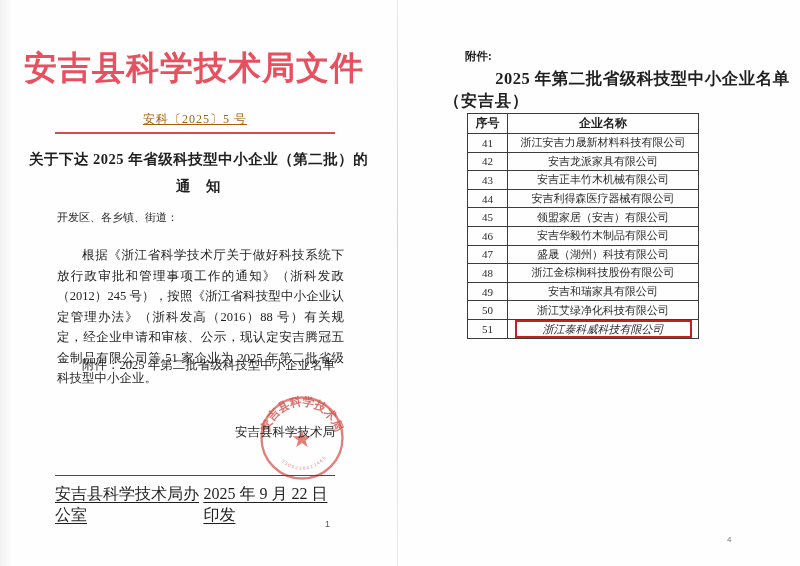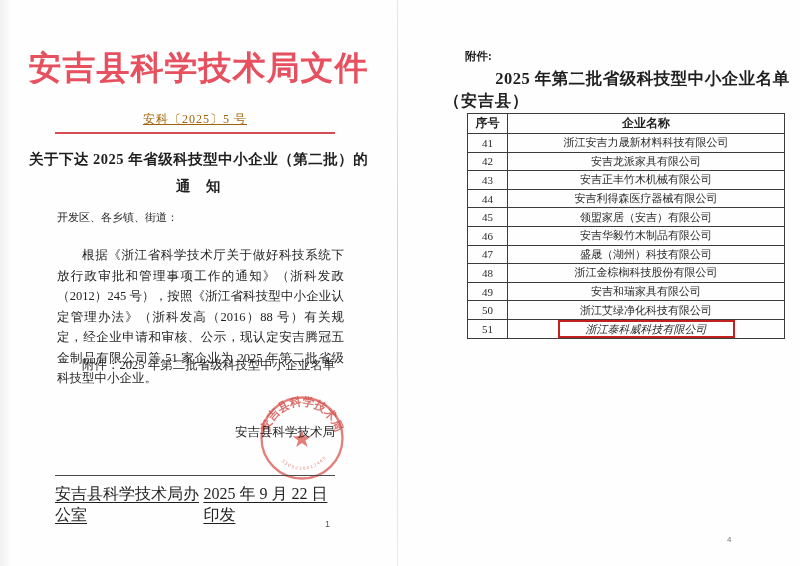--- a/index.html
+++ b/index.html
@@ -15,22 +15,22 @@
   .page-divider {
     position:absolute; left:397px; top:0; width:1px; height:566px;
     background:linear-gradient(to bottom, #e3e7ea, #cfd5da 40%, #e6eaed);
   }
   .page { position:absolute; top:0; height:566px; }
   .page-left { left:0; width:397px; }
   .page-right { left:397px; width:403px;padding-left:34px; }
 
   
   .red-head {
-    position:absolute; top:46px; left:0; width:100%; text-align:center;
-    font-size:33px; font-weight:bold; color:#e6505f; letter-spacing:1px; white-space:nowrap;
+    position:absolute; top:46px; left:0; width:100%; 
+    font-size:33px; font-weight:bold; color:#e6505f; letter-spacing:1px; white-space:nowrap;padding-left:24px;
   }
   .doc-no {
     position:absolute; top:111px; left:55px; width:280px; text-align:center;
     font-size:12px; color:#a16207; letter-spacing:1px;text-decoration:underline;
   }
   .red-rule { position:absolute; top:132px; left:55px; width:280px; height:2px; background:#d94a52; }
   .subject { position:absolute; top:146px; left:0; width:100%; text-align:center;
     font-weight:bold; font-size:14.5px; line-height:27px; letter-spacing:0.5px; }
   .subject div { white-space:nowrap; }
   .salutation { position:absolute; top:210px; left:57px; width:287px; font-size:11px; }
@@ -50,21 +50,21 @@
   .pageno-left { position:absolute; top:519px; left:325px; font-size:9px; color:#555;
     font-family:"Liberation Sans","DejaVu Sans",sans-serif; }
 
   
   .attach-label { position:absolute; top:49px; left:68px; font-size:11.5px; font-weight:bold; }
   .att-title1 { position:absolute; top:68px; left:0; width:100%; text-align:center;
     font-size:16.5px; font-weight:bold; letter-spacing:0.5px; white-space:nowrap;margin-left:44px; }
   .att-title2 { position:absolute; top:91px; left:0; width:100%; text-align:left;
     font-size:16px; font-weight:bold; letter-spacing:1px;margin-left:47px; }
   table.company-table {
-    position:absolute; top:113px; left:70px; width:318px;
+    position:absolute; top:113px; left:70px; width:232px;
     border-collapse:collapse; table-layout:fixed;border-radius:13px;
   }
   .company-table th, .company-table td {
     border:1px solid #3c3c3c; text-align:center; vertical-align:middle;
     overflow:hidden; white-space:nowrap;
   }
   .company-table th { height:20px; font-size:12px; font-weight:bold; }
   .company-table td { height:18.6px; font-size:11px; color:#2a2a2a; }
   .company-table .col-no { width:40px; font-family:"Liberation Serif","DejaVu Serif",serif; }
   .hl-box {

